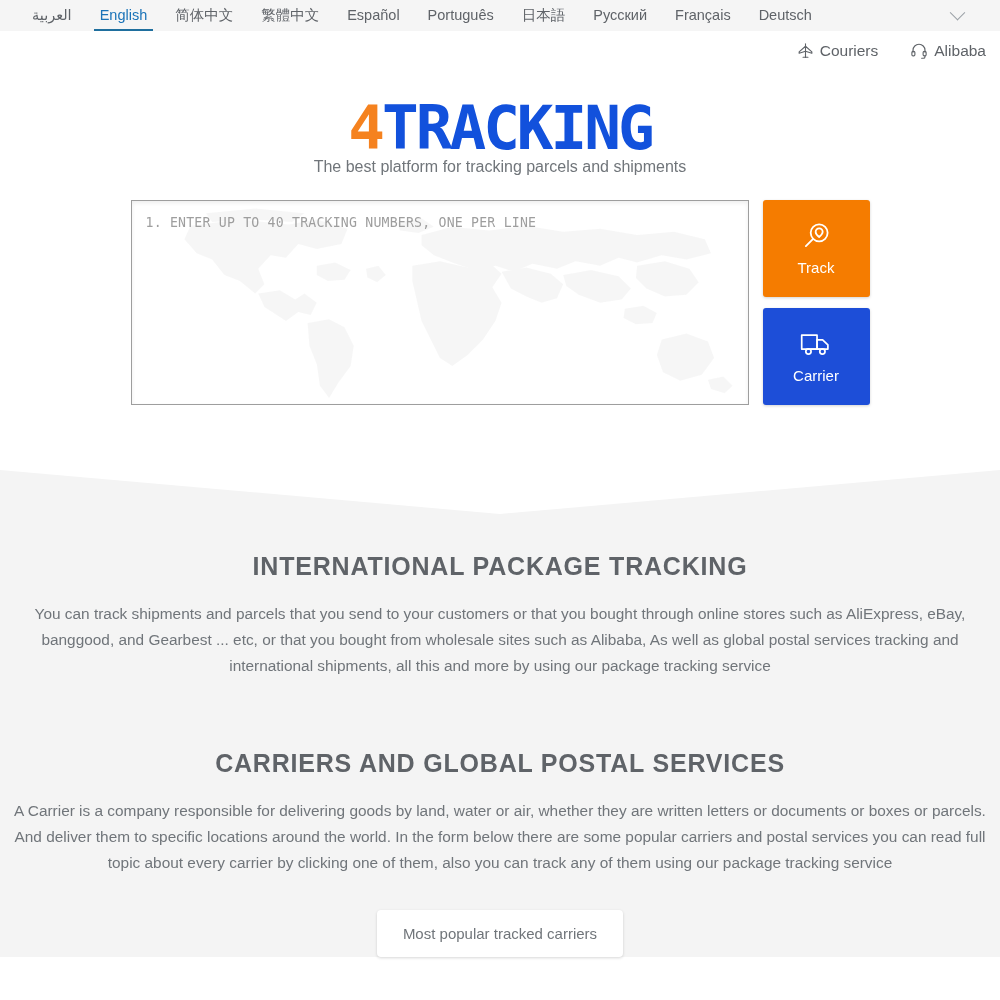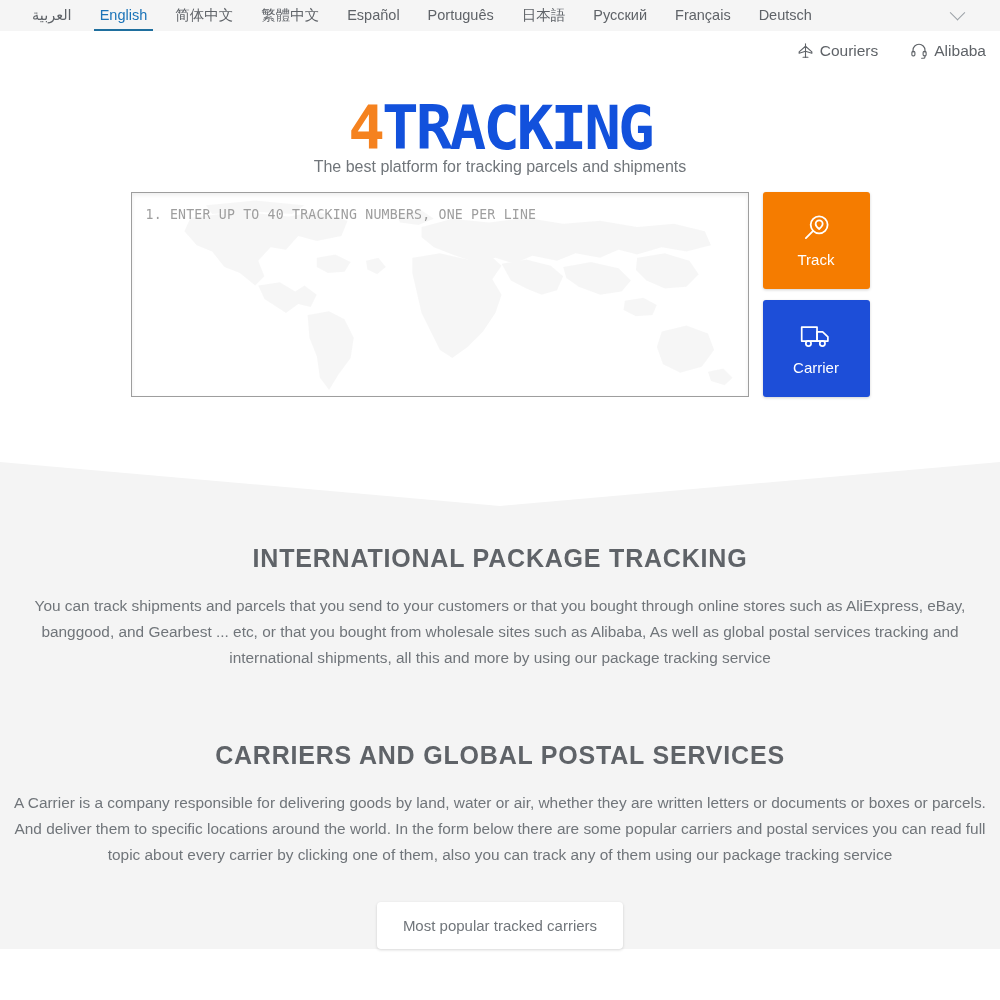--- a/index.html
+++ b/index.html
@@ -107,21 +107,21 @@
     text-align: center;
     font-size: 16px;
     color: #70757a;
   }
 
   
   .search-row {
     display: flex;
     justify-content: center;
     gap: 14px;
-    margin-top: 16px;
+    margin-top: 24px;
     padding-bottom: 52px;
   }
   .ta-wrap {
     position: relative;
     width: 618px;
     height: 205px;
     border: 1.5px solid #9e9e9e;
     background: #ffffff;
     box-shadow: inset 0 2px 4px rgba(0,0,0,0.07);
     overflow: hidden;

